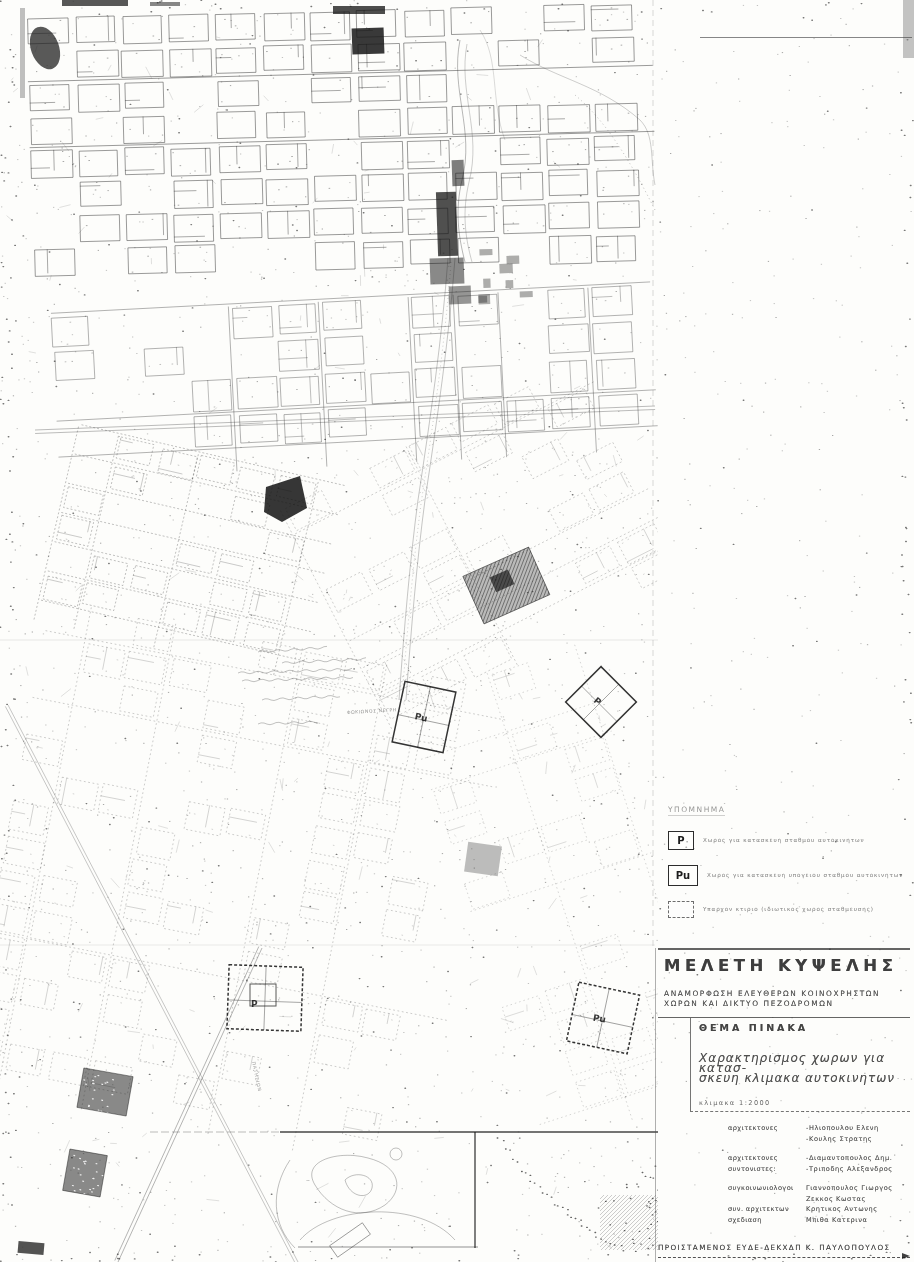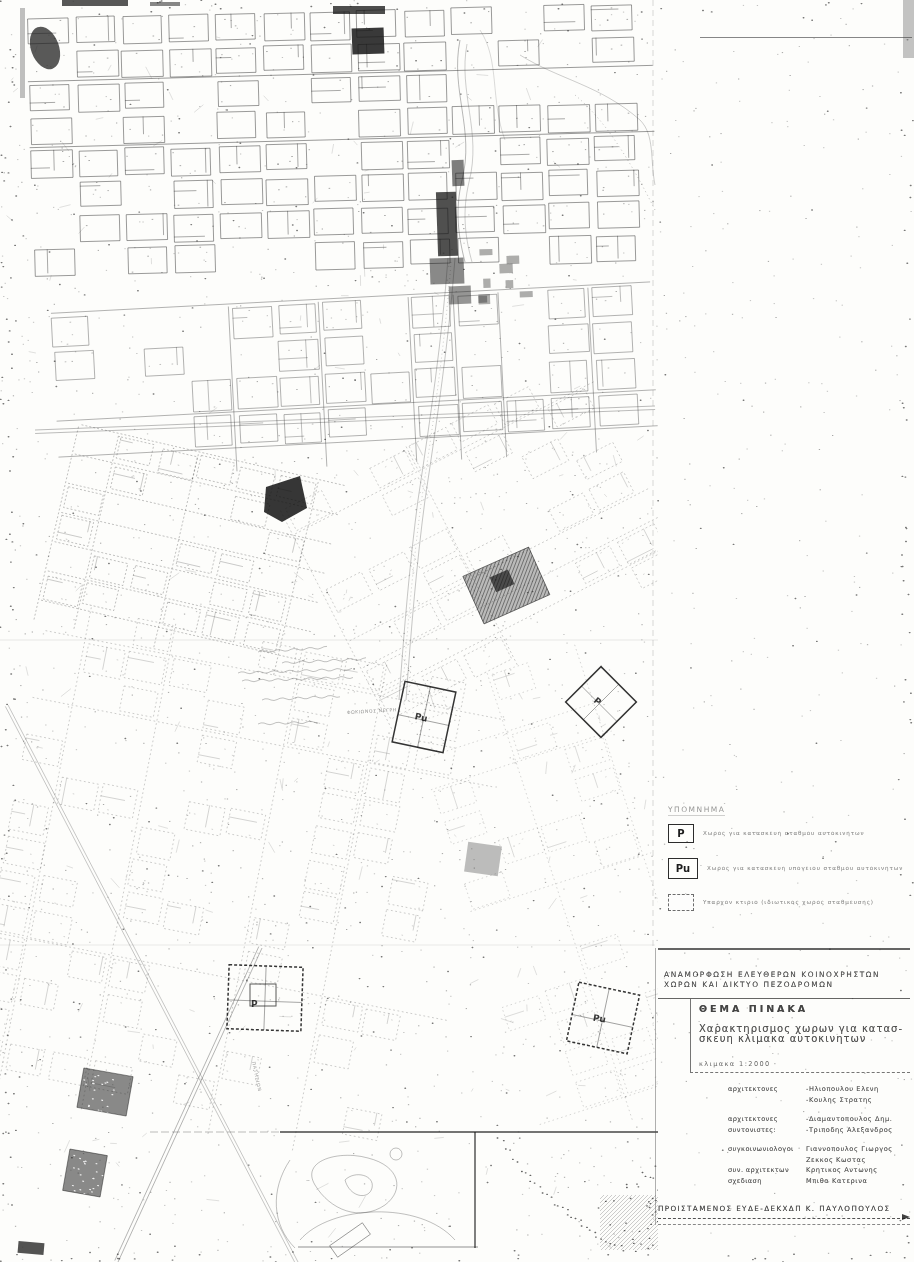--- a/index.html
+++ b/index.html
@@ -4,21 +4,21 @@
 <style>
   html,body{margin:0;padding:0;background:#e8e8e4;}
   .sheet{position:relative;width:914px;height:1262px;background:#fdfdfb;overflow:hidden;
          font-family:"DejaVu Sans",sans-serif;color:#242424;}
   #map-svg{position:absolute;left:0;top:0;z-index:1;}
   .overlay{position:absolute;z-index:2;}
 
   
   .legend{left:668px;top:797px;width:238px;}
   .legend-title{font-size:7.5px;letter-spacing:1.5px;opacity:.48;border-bottom:1px solid rgba(40,40,40,.45);
-                display:inline-block;padding-bottom:1px;margin-bottom:8px;}
+                display:inline-block;padding-bottom:1px;margin-bottom:15px;}
   .legend-row{display:flex;align-items:center;margin-bottom:15px;}
   .sym{flex:none;border:1.6px solid #2c2c2c;display:flex;align-items:center;justify-content:center;
        font-weight:bold;color:#1d1d1d;background:rgba(255,255,255,.4);}
   .sym.p {width:24px;height:17px;font-size:10px;}
   .sym.pu{width:28px;height:19px;font-size:10px;}
   .sym.dash{width:24px;height:15px;border:1.3px dashed #4a4a4a;opacity:.8;}
   .legend-text{font-size:5.6px;letter-spacing:.9px;opacity:.5;margin-left:9px;line-height:7px;
                text-shadow:0 0 .6px rgba(0,0,0,.4);}
 
   
@@ -30,22 +30,22 @@
               text-shadow:0 0 .5px rgba(0,0,0,.55);}
   .study{padding:6px 0 8px 6px;}
   .study-title{font-size:16.5px;font-weight:bold;letter-spacing:4.5px;opacity:.88;
                text-shadow:0 0 .6px rgba(0,0,0,.6);}
   .study-sub{font-size:7.4px;letter-spacing:1.6px;line-height:10px;opacity:.8;margin-top:14px;
              text-shadow:0 0 .5px rgba(0,0,0,.5);}
   .theme{margin-left:32px;border-left:1px solid rgba(60,60,60,.7);
          border-bottom:1px dashed rgba(60,60,60,.7);padding:4px 0 4px 8px;}
   .theme-heading{font-size:9.5px;font-weight:bold;letter-spacing:3px;opacity:.85;
                  text-shadow:0 0 .5px rgba(0,0,0,.5);}
-  .theme-sub{font-size:10px;letter-spacing:1px;line-height:10px;opacity:.8;margin-top:10px;
-             text-shadow:0 0 .4px rgba(0,0,0,.45);}
+  .theme-sub{font-size:12px;letter-spacing:1px;line-height:10px;opacity:.8;margin-top:20px;
+             text-shadow:0 0 .4px rgba(0,0,0,.45);font-style:italic;}
   .theme-scale{font-size:6.6px;letter-spacing:1.4px;opacity:.7;margin-top:16px;}
   .credits{margin-top:11px;padding-left:70px;}
   .cr{display:flex;font-size:6.6px;line-height:10.5px;opacity:.78;
       text-shadow:0 0 .4px rgba(0,0,0,.45);}
   .cr .role{width:62px;flex:none;letter-spacing:.4px;}
   .cr .name{letter-spacing:.6px;margin-left:16px;}
   .cr.g1{margin-top:9px;}
   .supervisor{margin-top:18px;font-size:7.2px;letter-spacing:1.4px;opacity:.85;
               text-shadow:0 0 .5px rgba(0,0,0,.55);}
   .tb-end{position:relative;margin-top:5px;height:5px;border-top:1.5px dashed rgba(40,40,40,.8);
@@ -250,20 +250,21 @@
     <div class="legend-row">
       <div class="sym dash"></div>
       <div class="legend-text">Υπαρχον κτιριο (ιδιωτικος χωρος σταθμευσης)</div>
     </div>
   </div>
 
   <div class="overlay titleblock">
     <div class="tb-rule"></div>
     <div class="tb-rule"></div>
     <div class="study">
+      <div class="study-title">ΜΕΛΕΤΗ ΚΥΨΕΛΗΣ</div>
       <div class="study-sub">
         <div>ΑΝΑΜΟΡΦΩΣΗ ΕΛΕΥΘΕΡΩΝ ΚΟΙΝΟΧΡΗΣΤΩΝ</div>
         <div>ΧΩΡΩΝ ΚΑΙ ΔΙΚΤΥΟ ΠΕΖΟΔΡΟΜΩΝ</div>
       </div>
     </div>
     <div class="tb-rule"></div>
     <div class="theme">
       <div class="theme-heading">ΘΕΜΑ ΠΙΝΑΚΑ</div>
       <div class="theme-sub">
         <div>Χαρακτηρισμος χωρων για κατασ-</div>

